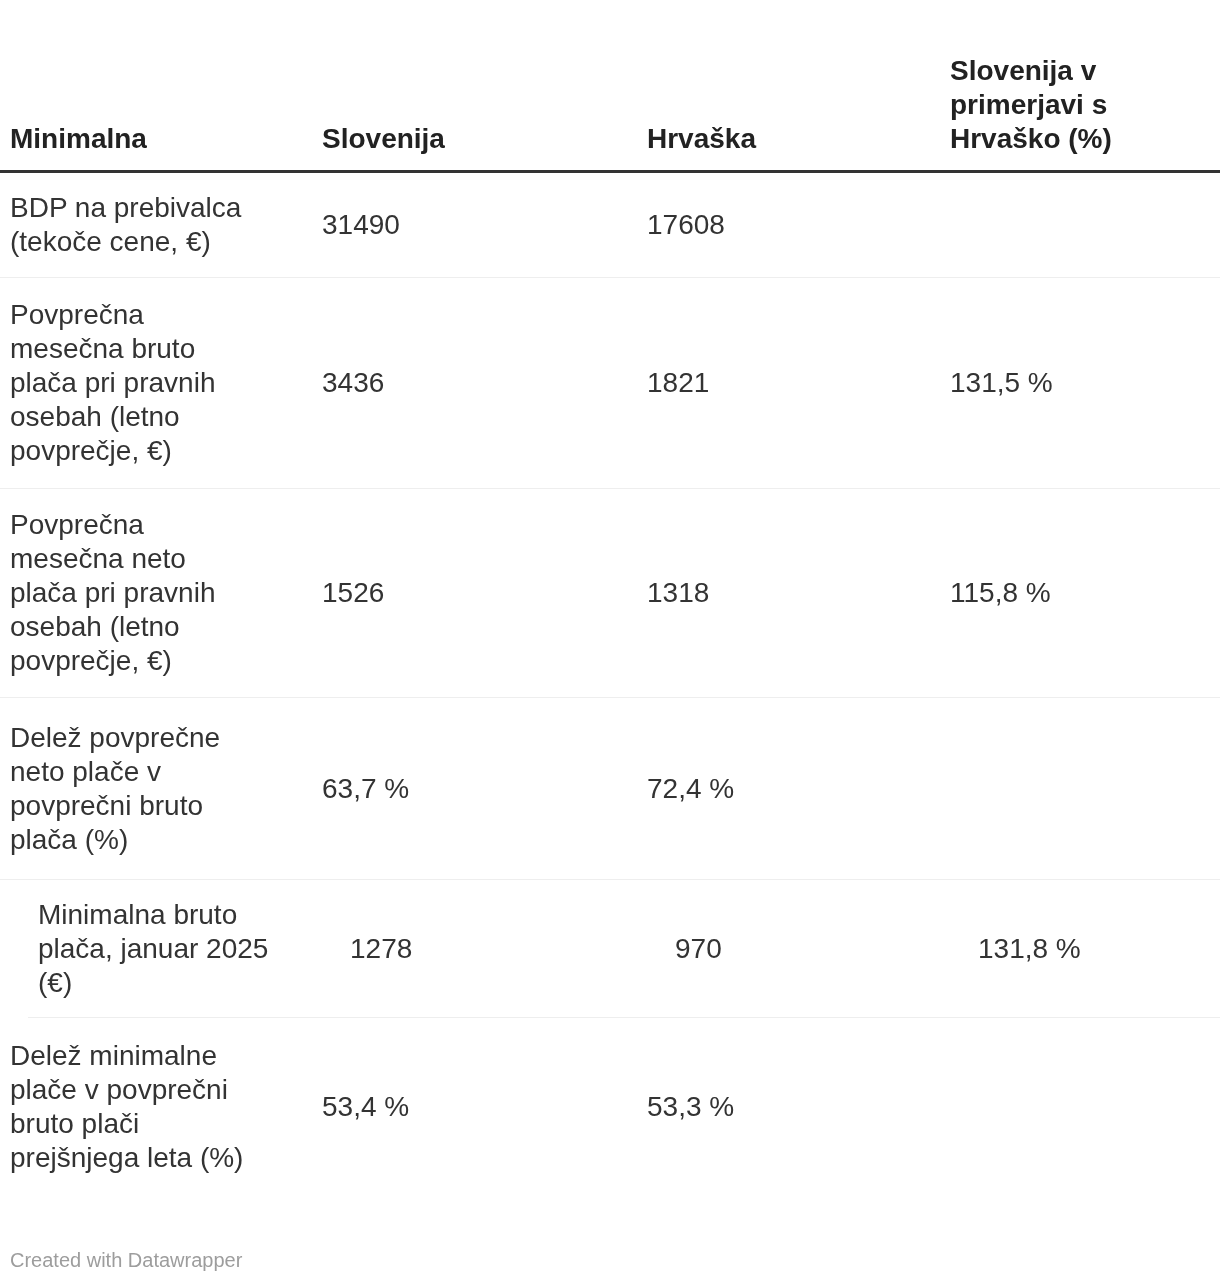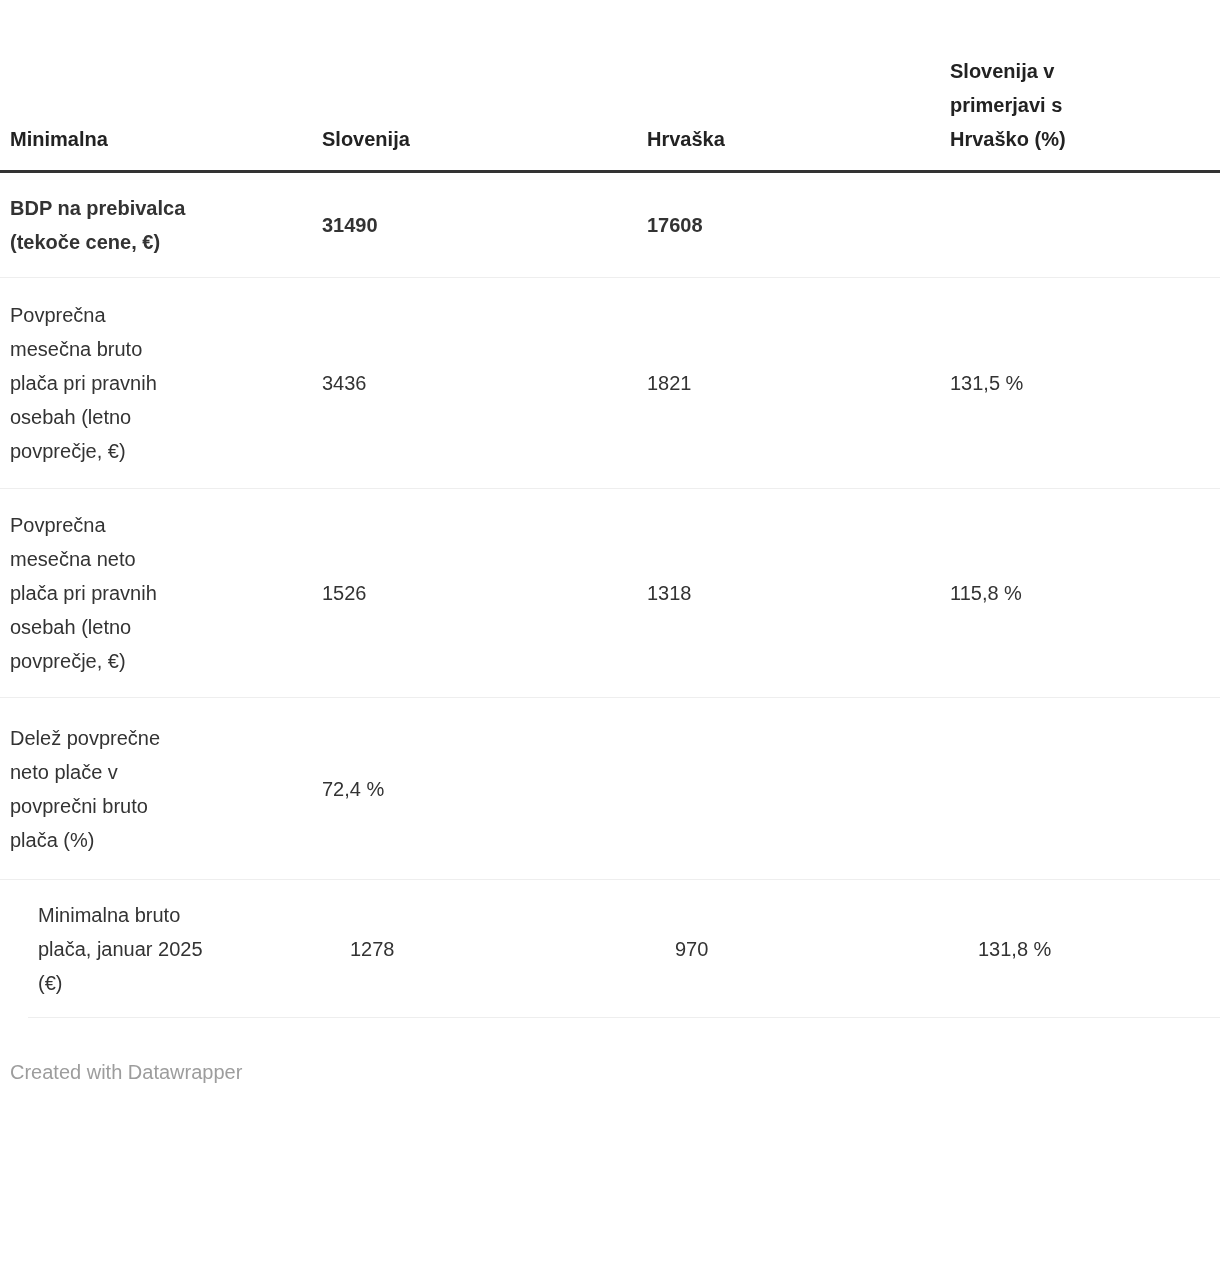--- a/index.html
+++ b/index.html
@@ -18,21 +18,21 @@
   .table {
     width: 1220px;
   }
   .row {
     display: grid;
     grid-template-columns: 312px 325px 303px 280px;
     box-sizing: border-box;
   }
   .cell {
     padding: 4px 10px;
-    font-size: 20px;
+    font-size: 28px;
     line-height: 34px;
     white-space: pre-line;
     display: flex;
     align-items: center;
     box-sizing: border-box;
     text-align: left;
   }
   .thead {
     border-bottom: 3px solid #333333;
     min-height: 173px;
@@ -40,28 +40,28 @@
   .thead .cell {
     font-weight: bold;
     color: #222222;
     align-items: flex-end;
     padding-top: 0;
     padding-bottom: 14px;
   }
   .trow {
     border-bottom: 1px solid #eeeeee;
   }
-  .trow.r1 { min-height: 105px; font-weight: bold; }
+  .trow.r1 { min-height: 105px; }
   .trow.r2 { min-height: 211px; }
   .trow.r3 { min-height: 209px; }
   .trow.r4 { min-height: 182px; }
   .trow.r5 { min-height: 138px; margin-left: 28px; }
   .trow.r6 { min-height: 177px; border-bottom: none; }
   .credit {
-    margin: 42px 0 0 10px;
+    margin: 53px 0 0 10px;
     font-size: 20px;
     line-height: 24px;
     color: #9d9d9d;
     display: inline-block;
     text-decoration: none;
     cursor: pointer;
   }
 </style>
 </head>
 <body>
@@ -106,32 +106,42 @@
     <div class="cell">1526</div>
     <div class="cell">1318</div>
     <div class="cell">115,8 %</div>
   </div>
 
   <div class="row trow r4">
     <div class="cell">Delež povprečne
 neto plače v
 povprečni bruto
 plača (%)</div>
+    <div class="cell">63,7 %</div>
     <div class="cell">72,4 %</div>
     <div class="cell"></div>
   </div>
 
   <div class="row trow r5">
     <div class="cell">Minimalna bruto
 plača, januar 2025
 (€)</div>
     <div class="cell">1278</div>
     <div class="cell">970</div>
     <div class="cell">131,8 %</div>
   </div>
 
+  <div class="row trow r6">
+    <div class="cell">Delež minimalne
+plače v povprečni
+bruto plači
+prejšnjega leta (%)</div>
+    <div class="cell">53,4 %</div>
+    <div class="cell">53,3 %</div>
+    <div class="cell"></div>
+  </div>
 
 </div>
 
 <a class="credit">Created with Datawrapper</a>
 
 
 
 
 </body></html>

